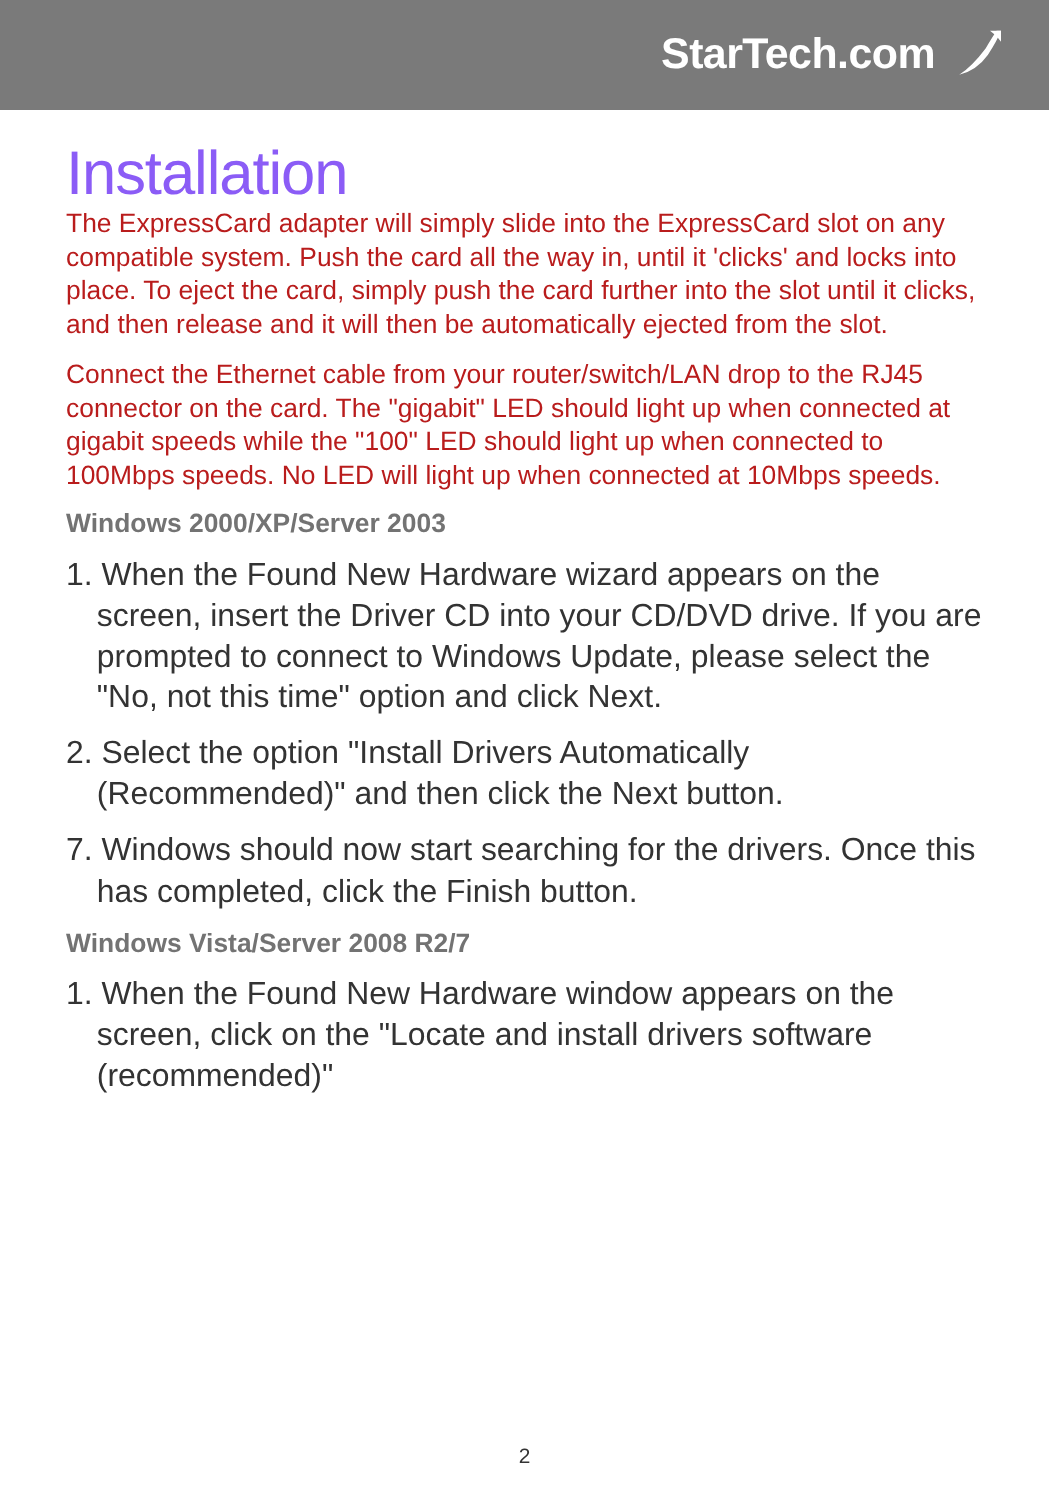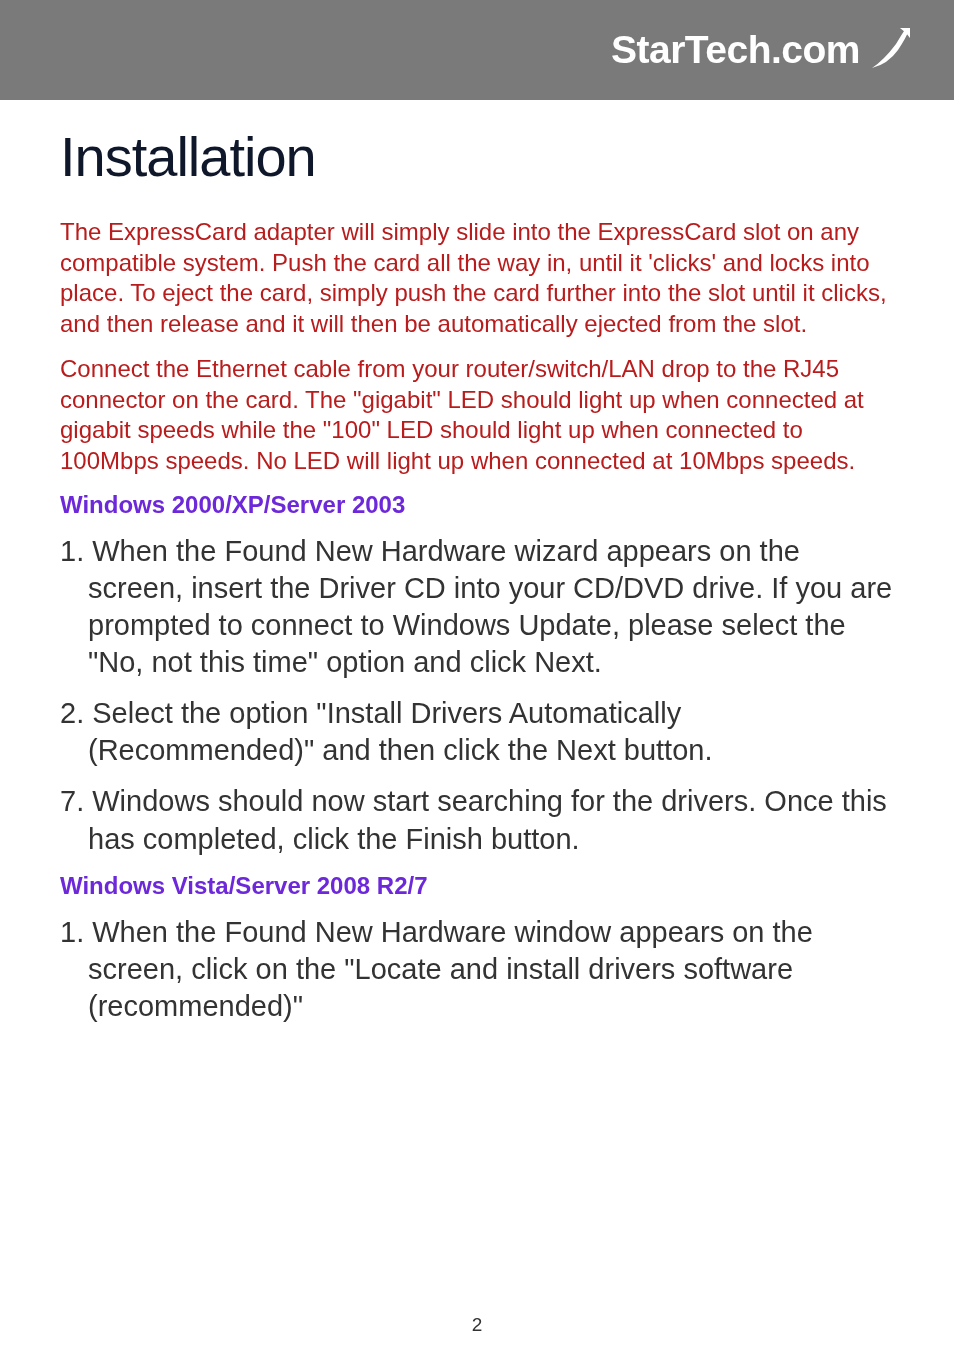--- a/index.html
+++ b/index.html
@@ -19,42 +19,41 @@
       height: 100px;
       background: #7a7a7a;
       display: flex;
       justify-content: flex-end;
       align-items: center;
       padding-right: 40px;
     }
     .logo-wrap {
       display: flex;
       align-items: center;
-      gap: 6px;
+      gap: 16px;
     }
     .logo-text {
       color: #fff;
       font-weight: bold;
       font-size: 39px;
       letter-spacing: -0.5px;
     }
     .logo-swoosh {
       display: inline-block;
     }
     .content {
       padding: 24px 60px 0 60px;
     }
     .h1 {
       font-size: 56px;
       font-weight: 400;
       font-family: "Arial Narrow", Arial, sans-serif;
       font-stretch: condensed;
       letter-spacing: -1px;
-      margin-bottom: 28px;
-      color: #0f172a;
+      color: #8b5cf6;
     }
     .h2 {
       font-size: 38px;
       font-weight: 400;
       font-family: "Arial Narrow", Arial, sans-serif;
       font-stretch: condensed;
       letter-spacing: -0.5px;
       margin-bottom: 20px;
       color: #000;
     }
@@ -63,21 +62,21 @@
       line-height: 1.28;
       color: #b91c1c;
       margin-bottom: 14px;
     }
     .note-label {
       font-weight: bold;
     }
     .h3 {
       font-size: 24px;
       font-weight: bold;
-      color: #6d28d9;
+      color: #737373;
       margin-top: 12px;
       margin-bottom: 14px;
     }
     .list-item {
       font-size: 29px;
       line-height: 1.28;
       color: #333;
       margin-bottom: 14px;
       padding-left: 28px;
       text-indent: -28px;

